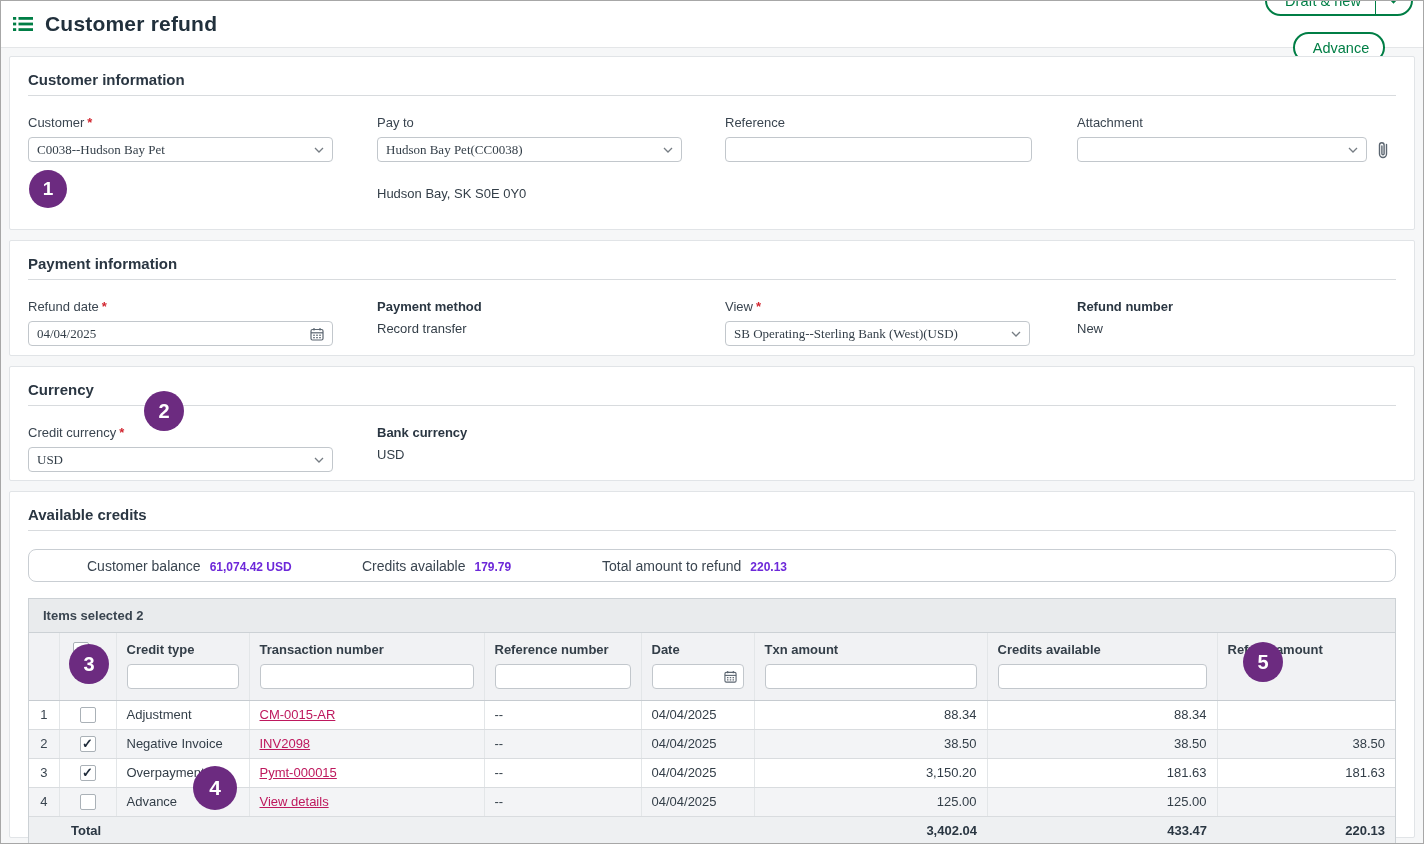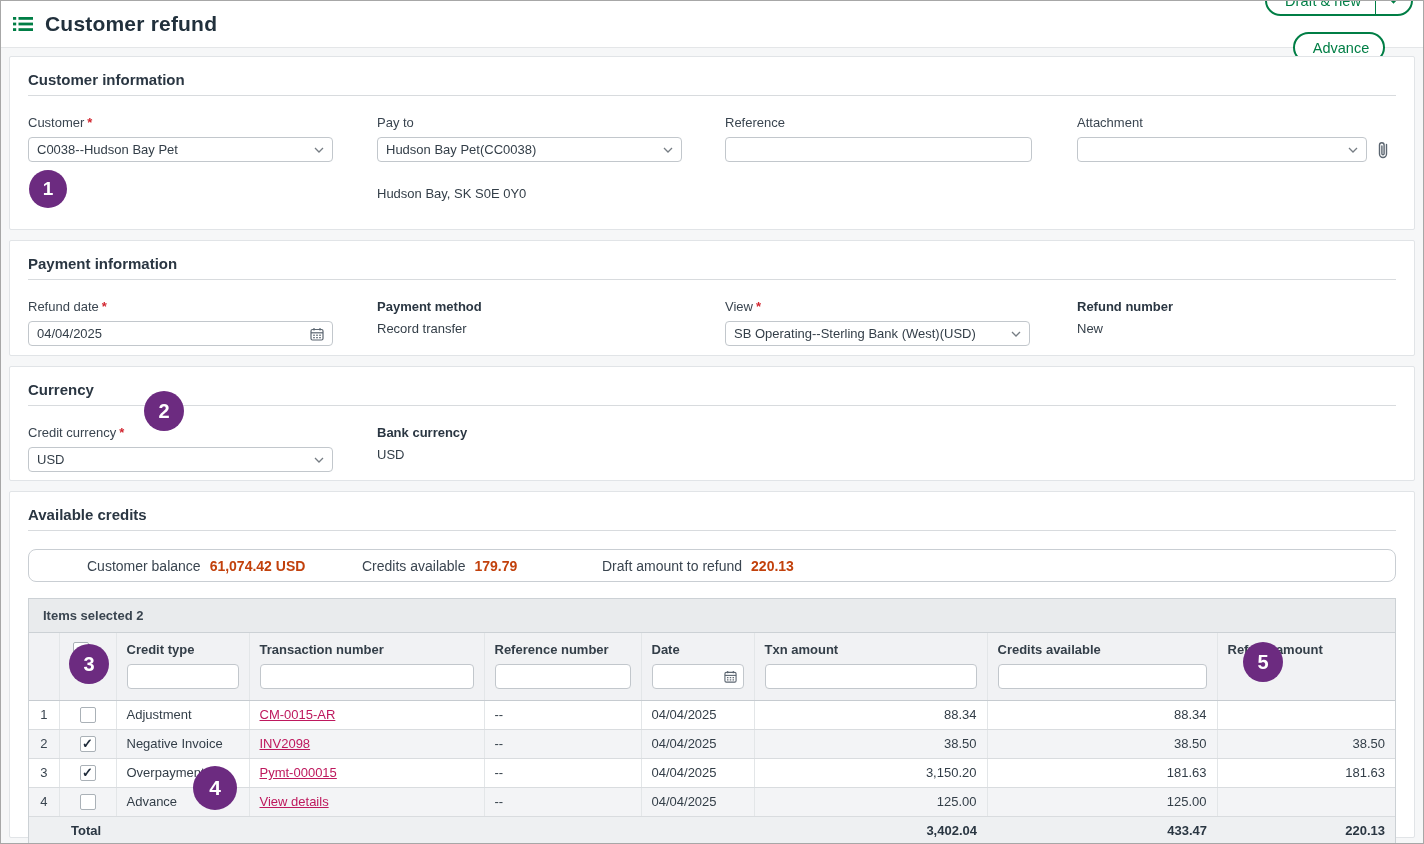--- a/index.html
+++ b/index.html
@@ -39,41 +39,41 @@
   .section-title{ font-size:15px; font-weight:bold; color:#2a3642; padding-top:4px; }
   .section-rule{ border-bottom:1px solid #d8dbde; margin-top:7px; }
 
   .form-grid{ display:grid; grid-template-columns:349px 348px 352px 1fr; margin-top:19px; }
   .field-label{ font-size:13px; color:#3a4550; margin-bottom:7px; }
   .req{ color:#d22630; font-weight:bold; margin-left:3px; }
   .control{
     width:305px; height:25px; border:1px solid #c2c7cc; border-radius:4px; background:#fff;
     display:flex; align-items:center; padding:0 8px; font-size:13px; color:#333e48;
   }
-  .control .val{ flex:1 1 auto; white-space:nowrap; overflow:hidden; }
+  .control .val{ flex:1 1 auto; white-space:nowrap; overflow:hidden;font-family:Liberation Serif, serif; }
   .control .dd{ flex:0 0 auto; margin-left:6px; display:inline-flex; }
   input.control{ display:inline-block; padding:0 8px; }
   .static-val{ font-size:13px; color:#333e48; }
   .attach-wrap{ display:flex; align-items:center; gap:8px; }
   .attach-wrap .control{ width:290px; }
   .address{ font-size:13px; color:#333e48; margin-top:24px; }
 
   .card-1{ height:174px; }
   .card-2{ height:116px; }
   .card-3{ height:115px; }
   .card-4{ height:347px; }
 
   
   .summary-box{
     margin-top:18px; height:33px; border:1px solid #c9ced3; border-radius:8px;
     display:flex; align-items:center; padding-left:58px; background:#fff;
   }
   .summary-item{ display:flex; align-items:baseline; }
   .summary-item .s-label{ font-size:14px; color:#3a4550; margin-right:9px; }
-  .summary-item .s-value{ font-size:14px; font-weight:bold; color:#c2410c; }
+  .summary-item .s-value{ font-size:12px; font-weight:bold; color:#6d28d9; }
   .summary-item.w1{ width:275px; }
   .summary-item.w2{ width:240px; }
 
   
   .grid-wrap{ margin-top:16px; border:1px solid #ccd1d5; border-bottom:none; }
   .items-bar{
     height:34px; background:#e9ebed; border-bottom:1px solid #ccd1d5;
     display:flex; align-items:center; padding-left:14px; font-size:13px; color:#3a4550;font-weight:bold;
   }
   table.credits{ width:100%; border-collapse:collapse; table-layout:fixed; font-size:13px; }
@@ -307,21 +307,21 @@
       <div class="summary-box">
         <div class="summary-item w1">
           <span class="s-label">Customer balance</span>
           <span class="s-value">61,074.42 USD</span>
         </div>
         <div class="summary-item w2">
           <span class="s-label">Credits available</span>
           <span class="s-value">179.79</span>
         </div>
         <div class="summary-item">
-          <span class="s-label">Draft amount to refund</span>
+          <span class="s-label">Total amount to refund</span>
           <span class="s-value">220.13</span>
         </div>
       </div>
 
       <div class="grid-wrap">
         <div class="items-bar">Items selected 2</div>
         <table class="credits">
           <colgroup>
             <col style="width:30px">
               <col style="width:57px">

